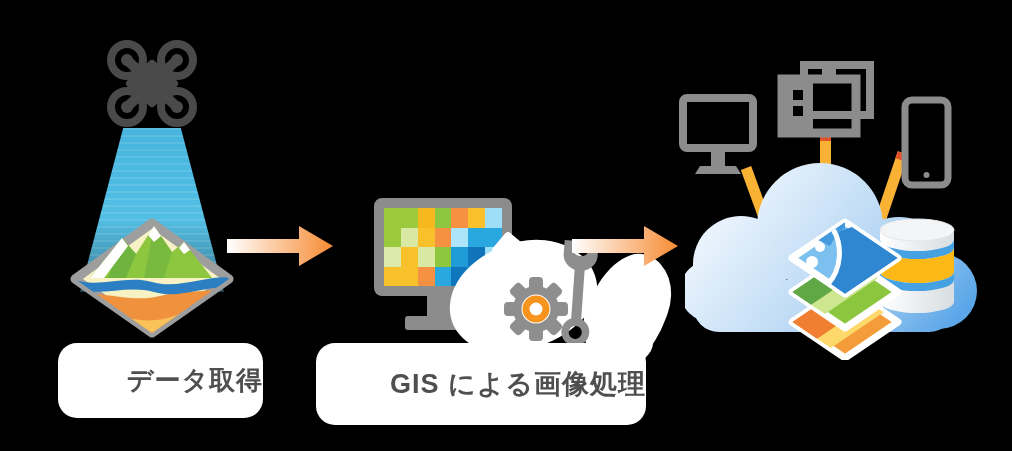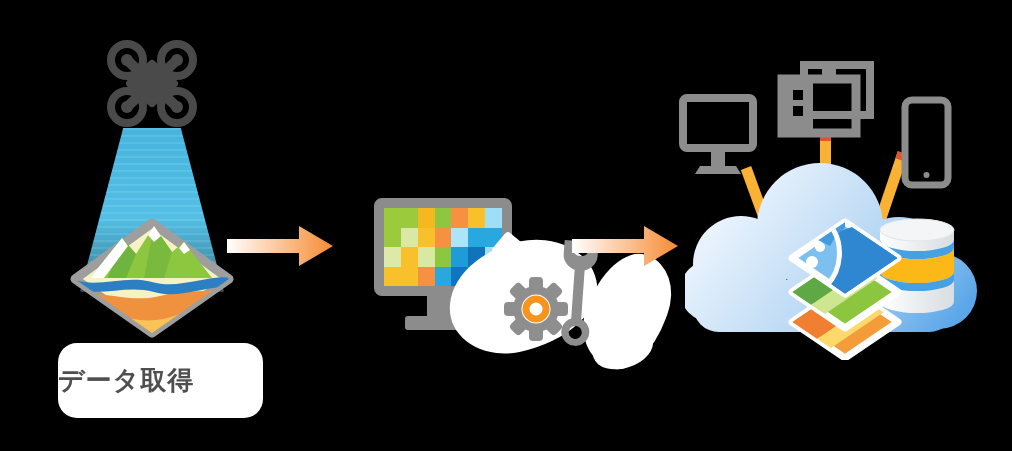--- a/index.html
+++ b/index.html
@@ -45,21 +45,21 @@
 
   
   .lines{left:690px;top:120px;width:260px;height:140px;}
   .cloud{left:685px;top:160px;width:295px;height:175px;}
   .db{left:876px;top:216px;width:82px;height:102px;}
   .maps{left:780px;top:205px;width:130px;height:155px;}
   .devices{left:672px;top:50px;width:290px;height:150px;}
 
   
   .label{
-    background:#fff;border-radius:19px;display:flex;align-items:center;justify-content:flex-start;
+    background:#fff;border-radius:19px;display:flex;align-items:center;justify-content:flex-end;
     color:#4f4f4f;font-weight:bold;font-size:27px;letter-spacing:1px;z-index:10;
   }
   .label1{left:58px;top:343px;width:205px;height:75px;font-size:26px;}
   .label2{left:316px;top:343px;width:330px;height:82px;}
   .label3{left:718px;top:343px;width:226px;height:82px;}
 
   
   .beam{z-index:1}.terrain{z-index:2}.drone{z-index:3}
   .arrow{z-index:6}
   .monitor-frame,.pixel-grid,.monitor-neck,.monitor-base{z-index:2}
@@ -291,14 +291,17 @@
 
     <g>
       <rect x="233" y="50" width="43" height="85" rx="7" fill="none" stroke="#8c8c8c" stroke-width="7"></rect>
       <circle cx="254.5" cy="125" r="3" fill="#8c8c8c"></circle>
     </g>
   </svg>
 
   <div class="abs label label1">
     <span>データ取得</span>
   </div>
+  <div class="abs label label2">
+    <span>GIS による画像処理</span>
+  </div>
 
 </div>
 
 </body></html>

